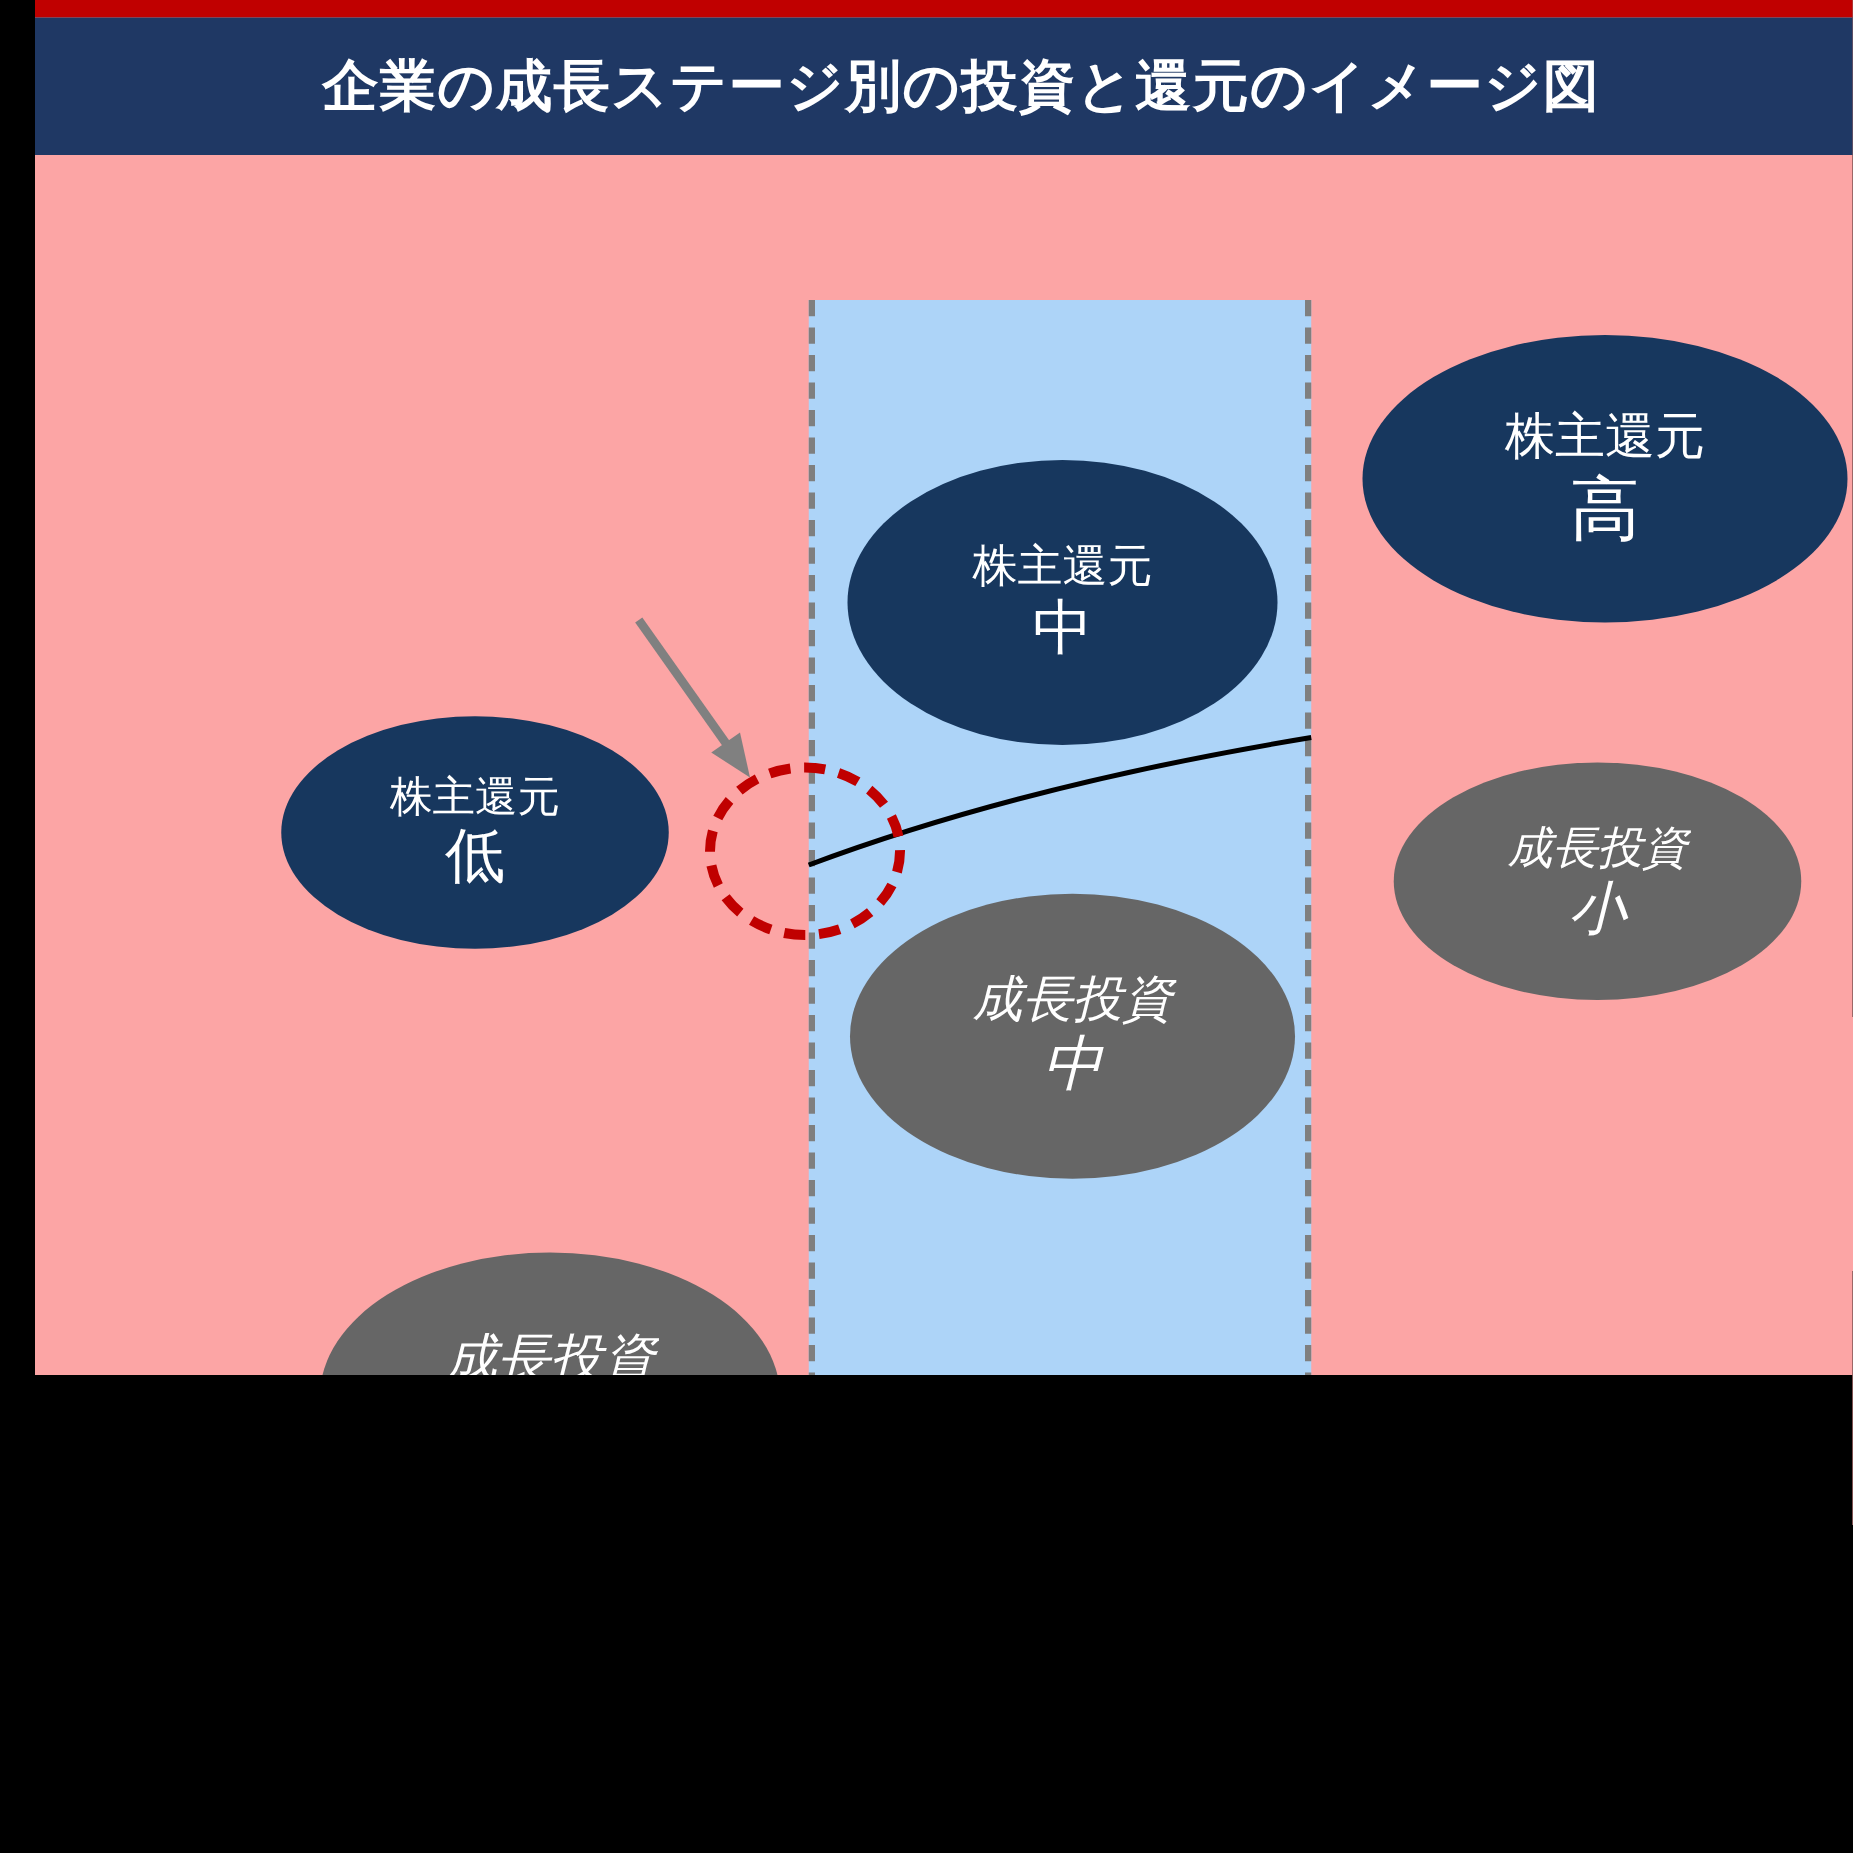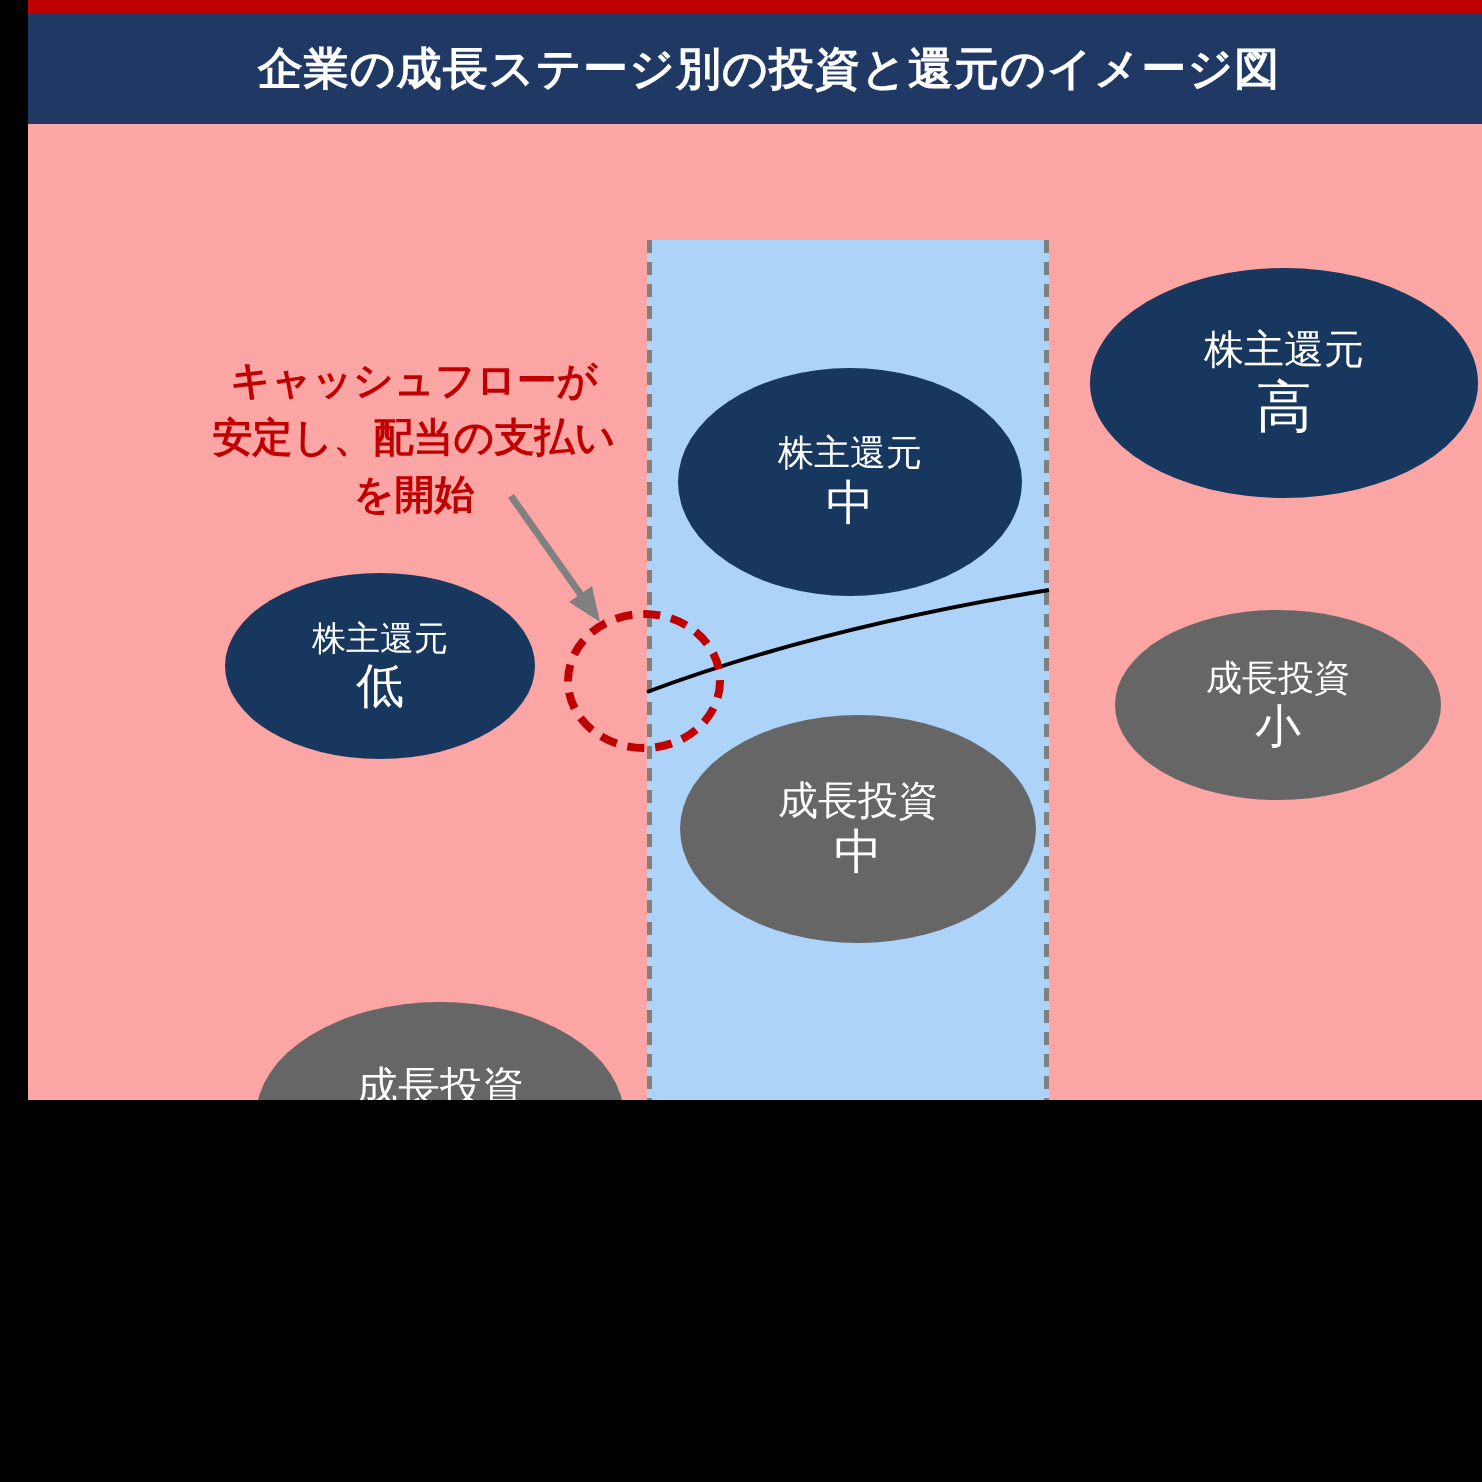--- a/index.html
+++ b/index.html
@@ -36,21 +36,21 @@
   .ellipse {
     position: absolute;
     border-radius: 50%;
     display: flex; flex-direction: column;
     align-items: center; justify-content: center;
     color: #FFFFFF;
     text-align: left;
     line-height: 1.18;
   }
   .ellipse.navy { background: #17375E; }
-  .ellipse.gray { background: #666666; }
+  .ellipse.gray { background: #666666; font-style: italic; }
   .ellipse .label { font-weight: 400; }
   .ellipse .value { font-weight: 400; }
 
   .el-sr-low   { left: 197px;  top: 573px;  width: 310px; height: 186px; }
   .el-sr-low .label { font-size: 34px; }
   .el-sr-low .value { font-size: 48px; }
 
   .el-sr-mid   { left: 650px;  top: 368px;  width: 344px; height: 228px; }
   .el-sr-mid .label { font-size: 36px; }
   .el-sr-mid .value { font-size: 48px; }
@@ -111,23 +111,20 @@
     <line x1="619" y1="1250" x2="1021" y2="1250" stroke="#000000" stroke-width="3"></line>
 
     <path d="M 619 692 Q 790 628 1021 590" fill="none" stroke="#000000" stroke-width="4"></path>
 
     <ellipse cx="616" cy="681" rx="76" ry="67" fill="none" stroke="#C00000" stroke-width="8" stroke-dasharray="17 11"></ellipse>
 
     <line x1="483" y1="496" x2="553" y2="595" stroke="#808080" stroke-width="7"></line>
     <polygon points="572,622 541,602 564,586" fill="#808080"></polygon>
   </svg>
 
-  <div class="annotation-text">キャッシュフローが
-安定し、配当の支払い
-を開始</div>
 
   <div class="ellipse navy el-sr-mid">
     <div class="label">株主還元</div>
     <div class="value">中</div>
   </div>
 
   <div class="ellipse navy el-sr-high">
     <div class="label">株主還元</div>
     <div class="value">高</div>
   </div>

